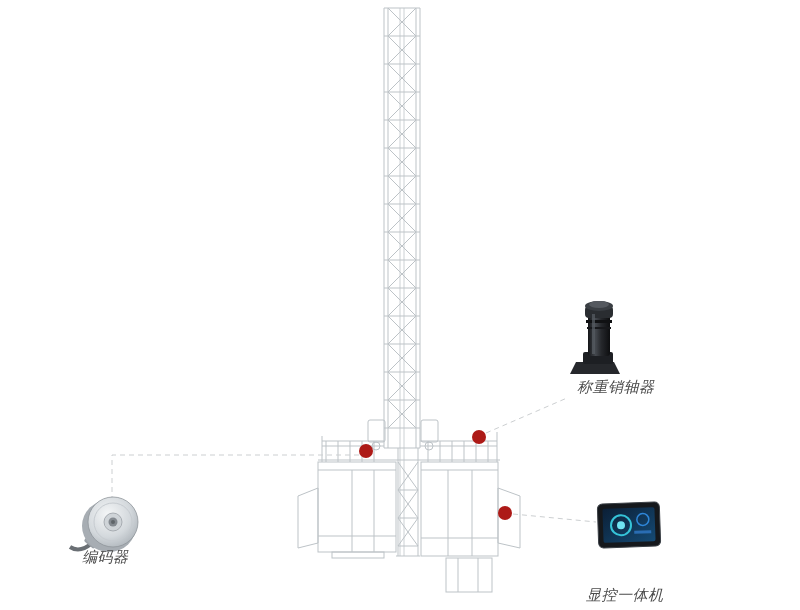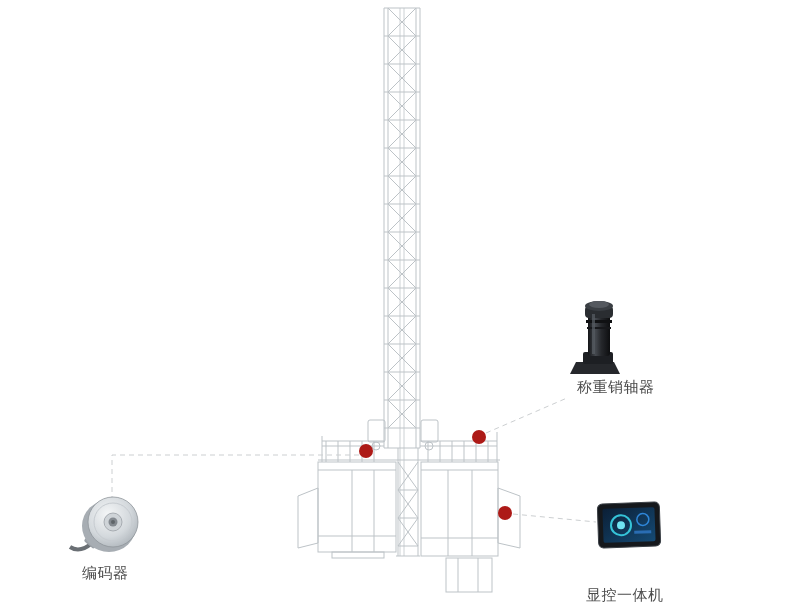--- a/index.html
+++ b/index.html
@@ -3,23 +3,23 @@
 <meta charset="utf-8">
 <style>
   html,body{margin:0;padding:0;background:#ffffff;}
   .canvas{
     position:relative;width:800px;height:610px;background:#ffffff;
     overflow:hidden;font-family:"Liberation Sans",sans-serif;
   }
   .diagram-svg{position:absolute;left:0;top:0;}
   .callout-label{
     position:absolute;font-size:15px;color:#4c4c4c;
-    letter-spacing:0.5px;white-space:nowrap;
+    letter-spacing:0.5px;white-space:nowrap;font-style:italic;
   }
-  .label-encoder{left:82px;top:564px;}
+  .label-encoder{left:82px;top:548px;}
   .label-load-pin{left:577px;top:378px;}
   .label-display{left:586px;top:586px;}
 </style>
 </head>
 <body>
 
 <div class="canvas">
 
 <svg class="diagram-svg" width="800" height="610" viewBox="0 0 800 610">
   <defs>

